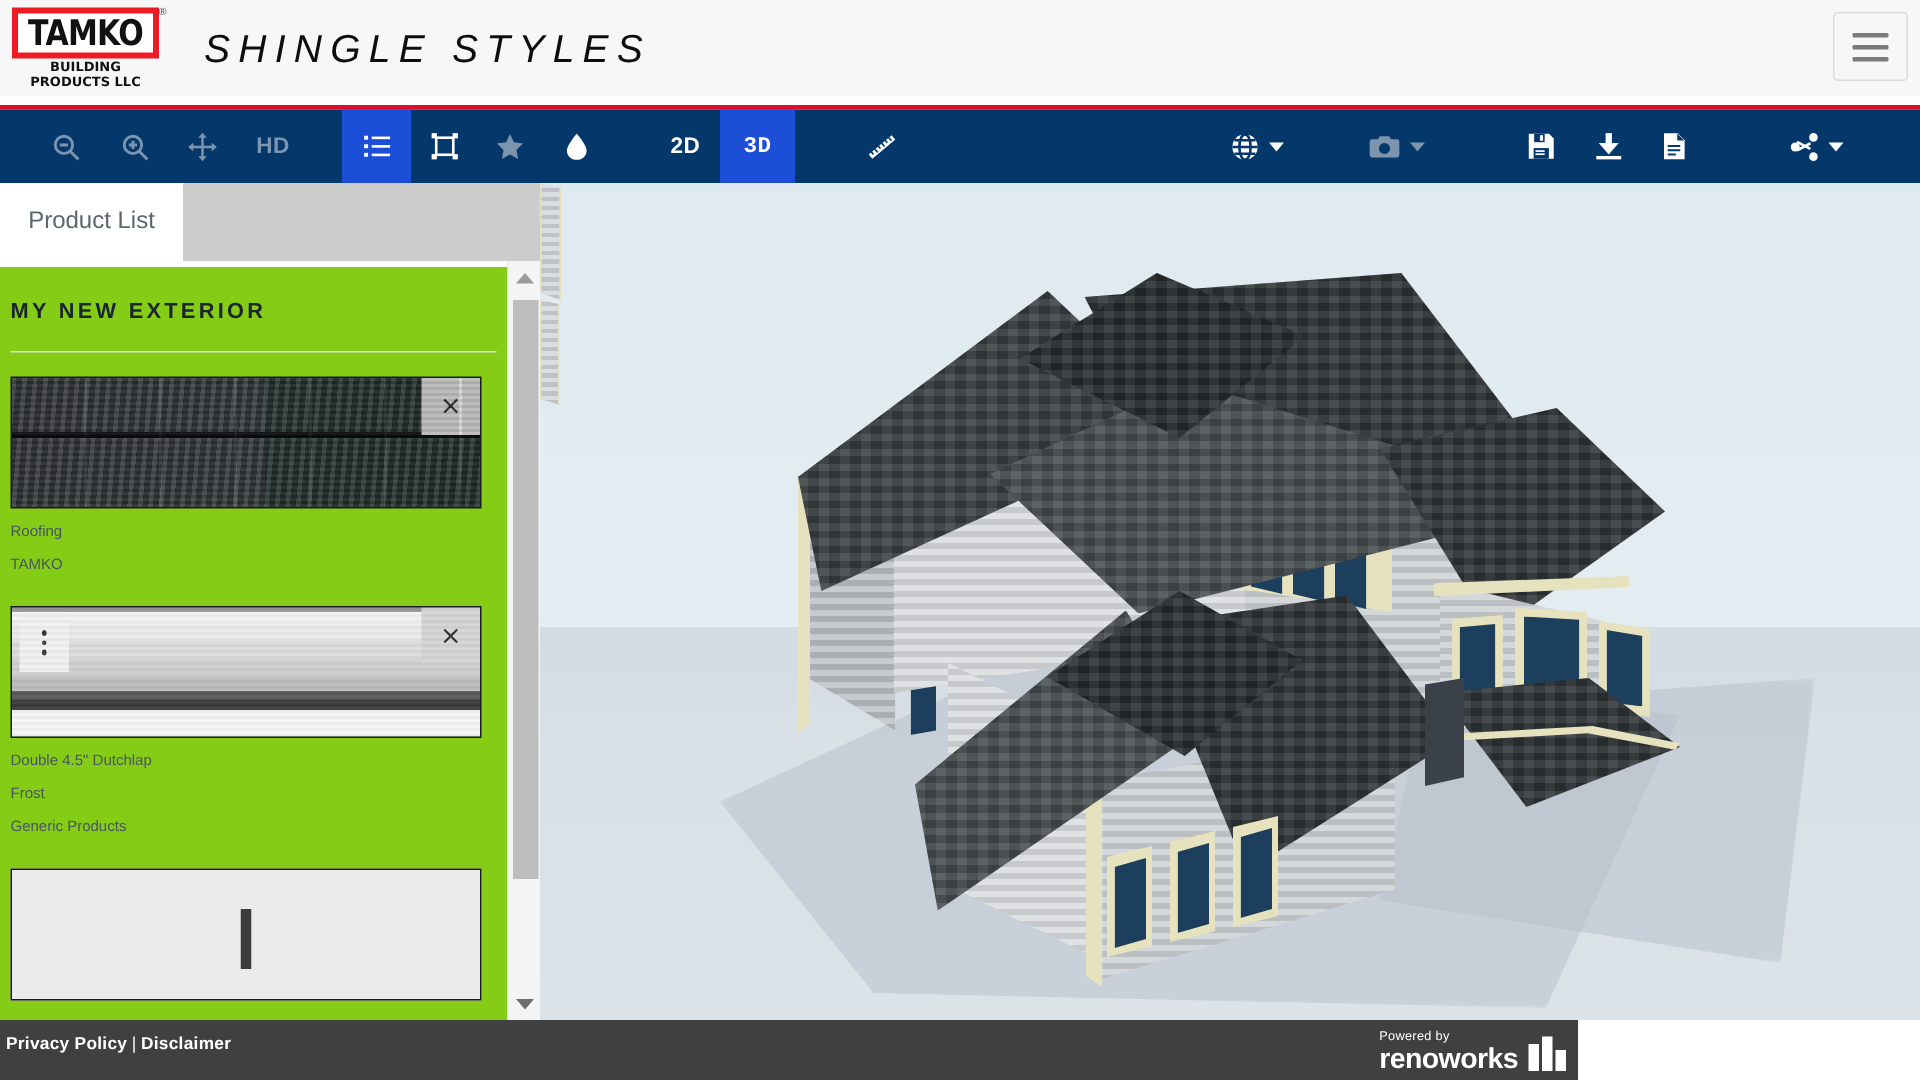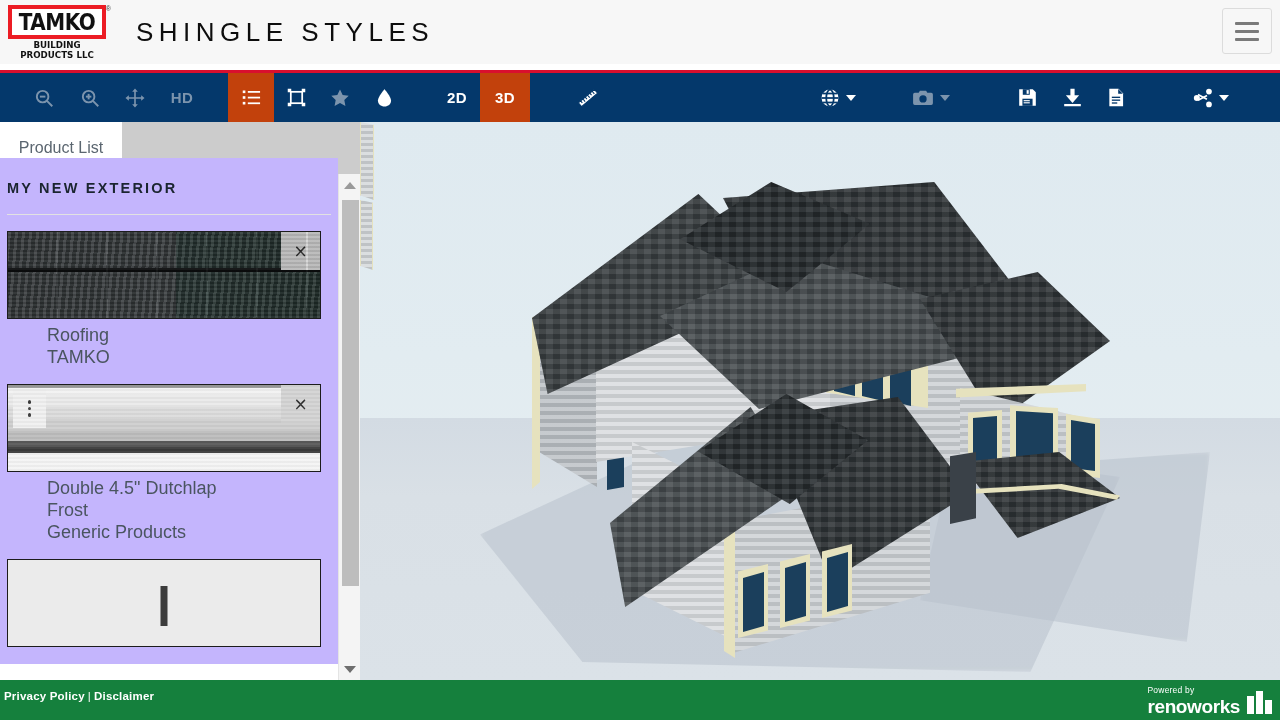--- a/index.html
+++ b/index.html
@@ -40,21 +40,21 @@
   }
   #logo-sub {
     font-family: "DejaVu Sans", sans-serif;
     font-weight: bold; font-size: 8.5px; color: #111;
     text-align: center; letter-spacing: 0px; margin-top: 1px;
     transform: scaleX(1.02);
   }
   #app-title {
     margin-left: 30px;
     font-size: 26px; letter-spacing: 5.5px; color: #0d0d0d;
-    font-family: "Liberation Sans", sans-serif; font-weight: 400;
+    font-family: "Liberation Sans", sans-serif; font-weight: 400; font-style: italic;
   }
   #hamburger {
     position: absolute; right: 8px; top: 8px;
     width: 50px; height: 46px;
     border: 1px solid #dcdcdc; background: #f7f7f7;
     border-radius: 3px;
     display: flex; flex-direction: column; align-items: center; justify-content: center;
     gap: 5px; cursor: pointer;
   }
   #hamburger span { display: block; width: 24px; height: 3px; background: #7a7a7a; border-radius: 1px; }
@@ -65,21 +65,21 @@
   #toolbar {
     position: absolute; left: 0; top: 73px; width: 1280px; height: 49px;
     background: #04386b;
     display: flex; align-items: stretch;
     color: #ffffff;
   }
   .tb {
     height: 49px; display: flex; align-items: center; justify-content: center;
     cursor: pointer; position: relative; flex: none;
   }
-  .tb.active { background: #c2410c; }
+  .tb.active { background: #1d4ed8; font-family: Liberation Mono, monospace; }
   .tb.dim { color: #7c94ad; }
   .tb .lbl { font-size: 15px; font-weight: bold; letter-spacing: 0.4px; }
   .tb svg { display: block; }
   .caret {
     margin-left: 5px; width: 0; height: 0;
     border-left: 5px solid transparent; border-right: 5px solid transparent;
     border-top: 6px solid currentColor;
   }
   .tb-spacer { flex: none; }
 
@@ -133,22 +133,22 @@
     background: #cccccc;
     display: flex; align-items: flex-end;
   }
   #tab-product {
     height: 52px; width: 122px;
     background: #ffffff;
     display: flex; align-items: center; justify-content: center;
     font-size: 16px; color: #5b6670; cursor: pointer;
   }
   #panel {
-    position: absolute; left: 0; top: 36px; width: 338px; height: 506px;
-    background: #c4b5fd; overflow: hidden;
+    position: absolute; left: 0; top: 56px; width: 338px; height: 506px;
+    background: #84cc16; overflow: hidden;
   }
   #panel-heading {
     margin: 22px 0 0 7px;
     font-size: 14.5px; font-weight: bold; letter-spacing: 2.2px; color: #1b2530;
   }
   #panel-divider { margin: 18px 7px 0 7px; height: 1px; background: #e2e2e2; }
 
   .product { margin: 16px 0 0 7px; width: 314px; }
   .swatch {
     position: relative; width: 314px; height: 88px;
@@ -195,21 +195,21 @@
   }
   .sw-menu {
     position: absolute; left: 5px; top: 4px; width: 33px; height: 39px;
     background: #f0f0f0;
     display: flex; flex-direction: column; align-items: center; justify-content: center;
     gap: 3px; cursor: pointer;
   }
   .sw-menu i { display: block; width: 3.5px; height: 3.5px; background: #3a3a3a; border-radius: 50%; }
   .p-lines { margin-top: 5px; }
   .p-lines div {
-    font-size: 18px; color: #4a5560; line-height: 22px; margin-left: 40px;
+    font-size: 10px; color: #4a5560; line-height: 22px;
   }
 
   
   #sbar {
     position: absolute; left: 338px; top: 52px; width: 22px; height: 506px;
     background: #f4f4f4; border-left: 1px solid #e4e4e4;
   }
   #sb-up, #sb-down {
     position: absolute; left: 0; width: 22px; height: 22px;
     display: flex; align-items: center; justify-content: center; cursor: pointer;
@@ -224,22 +224,22 @@
     width: 0; height: 0; border-left: 6px solid transparent;
     border-right: 6px solid transparent; border-top: 7px solid #6e6e6e;
   }
   #sb-thumb {
     position: absolute; left: 3px; top: 26px; width: 17px; height: 386px;
     background: #bdbdbd; cursor: pointer;
   }
 
   
   #footer {
-    position: absolute; left: 0; top: 680px; width: 1280px; height: 40px;
-    background: #15803d; color: #ffffff;
+    position: absolute; left: 0; top: 680px; width: 1052px; height: 40px;
+    background: #404040; color: #ffffff;
   }
   #footer-links {
     position: absolute; left: 4px; top: 10px;
     font-size: 11.5px; font-weight: bold; letter-spacing: .2px;
   }
   #footer-links span { cursor: pointer; }
   #footer-links .sep { color: #ffffff; font-weight: normal; padding: 0 3px; cursor: default; }
   #rw {
     position: absolute; right: 8px; top: 6px;
     display: flex; align-items: flex-end; gap: 7px;

